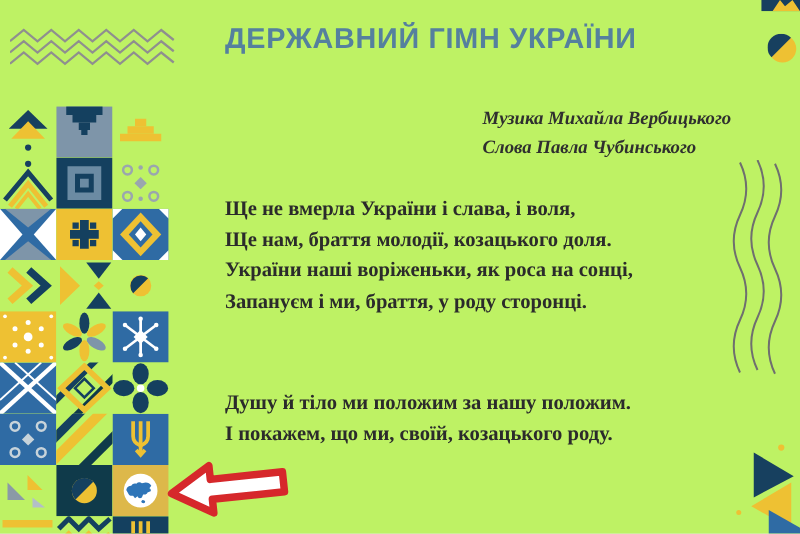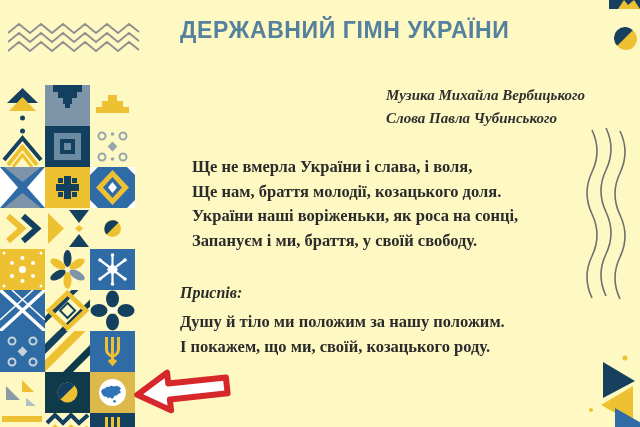--- a/index.html
+++ b/index.html
@@ -1,26 +1,26 @@
 <!DOCTYPE html>
 <html><head>
 <meta charset="utf-8">
 <style>
   html,body{margin:0;padding:0;background:#e9e9e9;}
-  .page{position:relative;width:640px;height:427px;background:#fef9c3;overflow:hidden;
+  .page{position:relative;width:640px;height:427px;background:#bef264;overflow:hidden;
         font-family:"Liberation Serif",serif;}
   .abs{position:absolute;}
   
   .title{left:180px;top:17px;font-family:"Liberation Sans",sans-serif;font-weight:bold;
          font-size:23px;letter-spacing:0.6px;color:#55809e;white-space:nowrap;}
   
   .credits{right:55px;top:84px;text-align:left;font-style:italic;font-weight:bold;
            font-size:15px;line-height:23px;color:#2f2f2f;}
   
-  .verse{left:180px;top:155px;font-weight:bold;font-size:16.5px;line-height:24.5px;color:#2b2b2b;margin-left:12px;}
+  .verse{left:180px;top:155px;font-weight:bold;font-size:16.5px;line-height:24.5px;color:#2b2b2b;}
   .chorus-label{left:180px;top:284px;font-weight:bold;font-style:italic;font-size:16px;color:#2b2b2b;}
   .chorus{left:180px;top:310px;font-weight:bold;font-size:16.5px;line-height:24.5px;color:#2b2b2b;}
   
   .pattern-col{left:0;top:85px;width:135px;height:342px;display:grid;
                grid-template-columns:repeat(3,45px);grid-auto-rows:41px;overflow:hidden;}
   .pattern-col svg{display:block;width:45px;height:41px;}
   .decor-svg{display:block;}
 </style>
 </head>
 <body>
@@ -48,24 +48,23 @@
 
   <div class="abs credits">
     <div>Музика Михайла Вербицького</div>
     <div>Слова Павла Чубинського</div>
   </div>
 
   <div class="abs verse">
     <div>Ще не вмерла України і слава, і воля,</div>
     <div>Ще нам, браття молодії, козацького доля.</div>
     <div>України наші воріженьки, як роса на сонці,</div>
-    <div>Запануєм і ми, браття, у своїй свободу.</div>
+    <div>Запануєм і ми, браття, у роду сторонці.</div>
   </div>
 
-  <div class="abs chorus-label">Приспів:</div>
   <div class="abs chorus">
     <div>Душу й тіло ми положим за нашу положим.</div>
     <div>І покажем, що ми, своїй, козацького роду.</div>
   </div>
 
   <svg class="abs decor-svg" style="left:584px;top:128px;" width="56" height="172" viewBox="0 0 56 172">
     <g fill="none" stroke="#6f6f6f" stroke-width="1.6">
       <path d="M8,2 q10,21 0,42 t0,42 t0,42 t0,42"></path>
       <path d="M22,0 q10,21 0,42 t0,42 t0,42 t0,42"></path>
       <path d="M36,3 q10,21 0,42 t0,42 t0,42 t0,42"></path>

